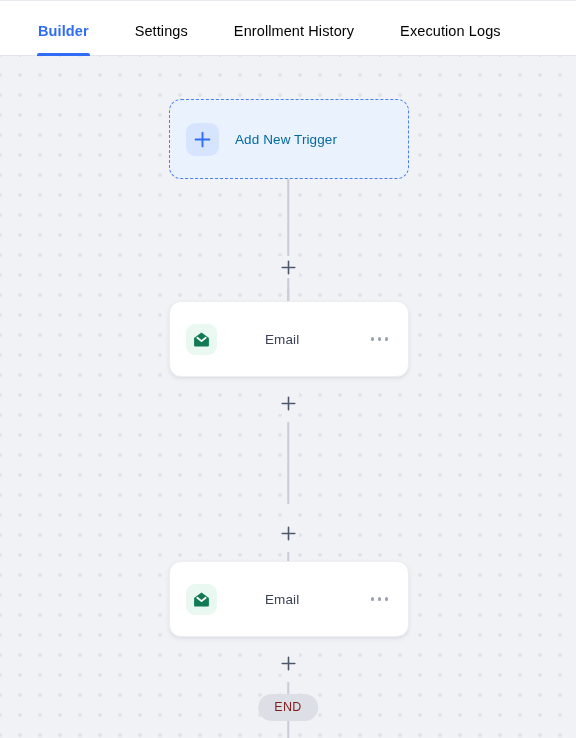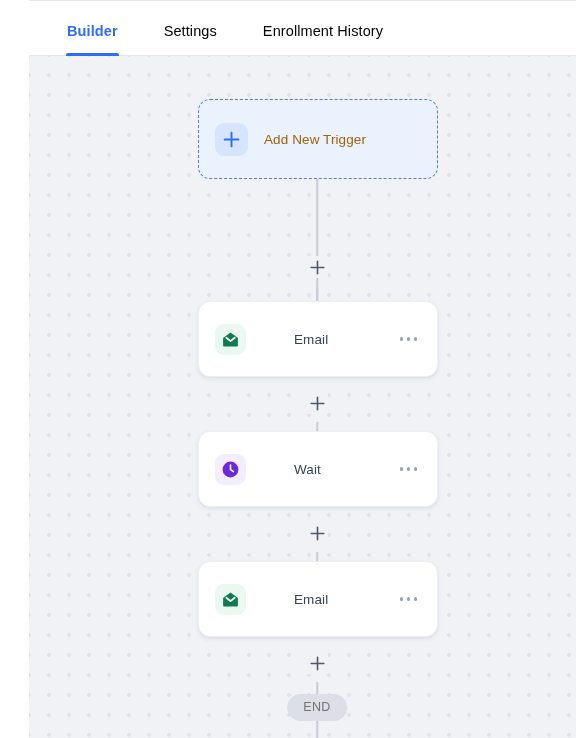--- a/index.html
+++ b/index.html
@@ -14,21 +14,20 @@
     font-family: "Liberation Sans", sans-serif;
     background: #ffffff;
     -webkit-font-smoothing: antialiased;
   }
 
   .app {
     position: relative;
     width: 576px;
     height: 738px;
     overflow: hidden;
-    padding-left: 29px;
   }
 
   
   .tabbar {
     position: relative;
     height: 56px;
     background: #ffffff;
     border-top: 1px solid #e8eaef;
     border-bottom: 1px solid #e3e6ec;
     display: flex;
@@ -181,31 +180,31 @@
     border-radius: 9px;
     background: #d6e5fd;
     display: flex;
     align-items: center;
     justify-content: center;
     flex: none;
   }
   .trigger-label {
     margin-left: 16px;
     font-size: 13.5px;
-    color: #a16207;
+    color: #0369a1;
     letter-spacing: .1px;
   }
 
   
   .end-pill {
     position: absolute;
     left: 288px;
     transform: translateX(-50%);
     background: #dcdfe5;
-    color: #737373;
+    color: #7f1d1d;
     font-size: 12.5px;
     padding: 6px 16px 7px;
     border-radius: 14px;
     letter-spacing: .4px;
     cursor: default;
   }
 </style>
 </head>
 <body>
 
@@ -213,20 +212,23 @@
 
   <div class="tabbar">
     <div class="tab active">
       <span>Builder</span>
     </div>
     <div class="tab">
       <span>Settings</span>
     </div>
     <div class="tab">
       <span>Enrollment History</span>
+    </div>
+    <div class="tab">
+      <span>Execution Logs</span>
     </div>
   </div>
 
   <div class="canvas">
     <div class="flow">
 
       <div class="connector" style="top:123px; height:123px;"></div>
       <div class="connector" style="top:232px; height:80px;"></div>
       <div class="connector" style="top:366px; height:82px;"></div>
       <div class="connector" style="top:496px; height:82px;"></div>
@@ -265,36 +267,20 @@
           </div>
         </div>
       </div>
 
       <div class="plus" style="top:347px;">
         <svg width="15" height="15" viewBox="0 0 15 15" aria-hidden="true">
           <path d="M7.5 1.2 V13.8 M1.2 7.5 H13.8" stroke="#4e586b" stroke-width="1.6" stroke-linecap="round"></path>
         </svg>
       </div>
 
-      <div class="node" style="top:375px;">
-        <div class="node-card">
-          <div class="node-icon wait">
-            <svg width="19" height="19" viewBox="0 0 20 20" aria-hidden="true">
-              <circle cx="10" cy="10" r="8.3" fill="#6d28d9"></circle>
-              <path d="M10 5.3 V10.2 L13.1 12.2" fill="none" stroke="#ffffff" stroke-width="1.7" stroke-linecap="round" stroke-linejoin="round"></path>
-            </svg>
-          </div>
-          <div class="node-label">Wait</div>
-          <div class="node-menu">
-            <i></i>
-            <i></i>
-            <i></i>
-          </div>
-        </div>
-      </div>
 
       <div class="plus" style="top:477px;">
         <svg width="15" height="15" viewBox="0 0 15 15" aria-hidden="true">
           <path d="M7.5 1.2 V13.8 M1.2 7.5 H13.8" stroke="#4e586b" stroke-width="1.6" stroke-linecap="round"></path>
         </svg>
       </div>
 
       <div class="node" style="top:505px;">
         <div class="node-card">
           <div class="node-icon email">

